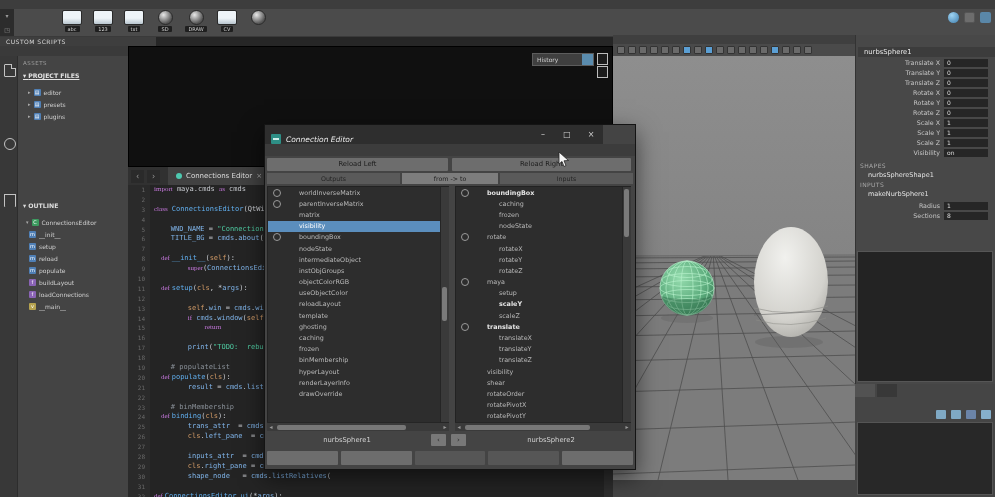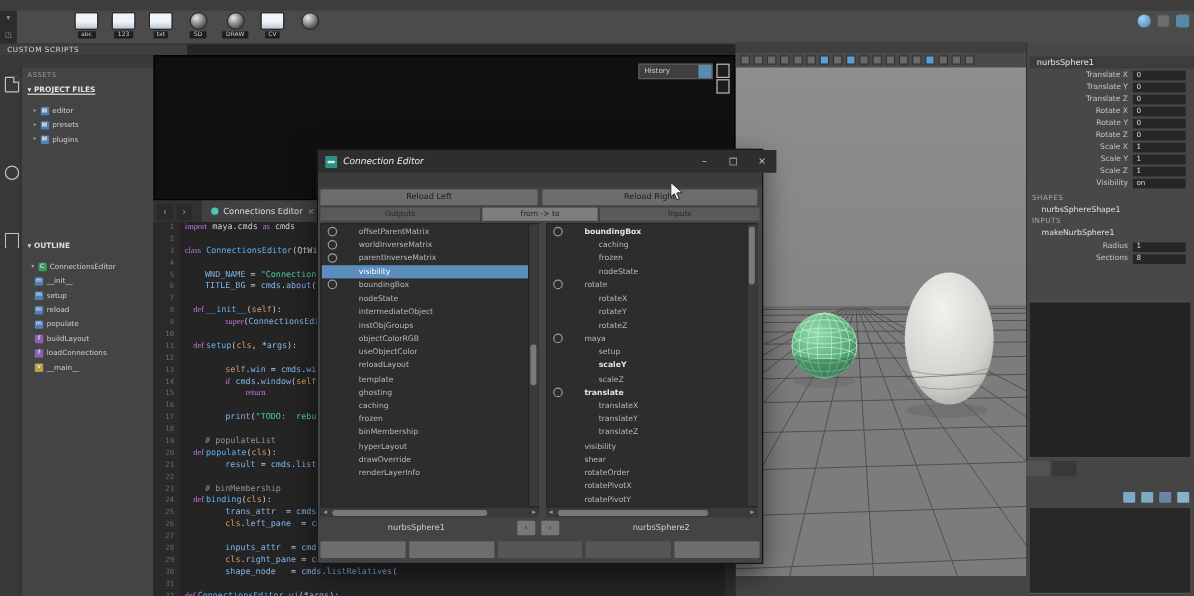--- a/index.html
+++ b/index.html
@@ -107,21 +107,21 @@
   #layer-menus{left:4px;top:15px;display:flex;gap:10px;font-size:6px;color:#cfcfcf;}
   #layer-icons{right:4px;top:26px;display:flex;gap:5px;}
   .layer-icon{width:10px;height:9px;background:#7fa9c4;border-radius:1px;}
   .layer-icon:nth-child(3){background:#6b84a8;}
   .layer-icon:nth-child(4){background:#86b0cc;}
   #layer-list{left:2px;top:38px;width:136px;height:73px;background:#282828;border:1px solid #555;box-sizing:border-box;}
 
   
   #dialog{left:264px;top:124px;width:372px;height:346px;background:#444444;border:1px solid #141414;
           box-shadow:0 8px 22px rgba(0,0,0,.55);z-index:50;box-sizing:border-box;}
-  #dlg-title{left:0;top:0;width:382px;height:19px;background:#2e2e2e;display:flex;align-items:center;}
+  #dlg-title{left:0;top:0;width:338px;height:19px;background:#2e2e2e;display:flex;align-items:flex-end;}
   #dlg-icon{width:10px;height:10px;margin:0 5px 0 6px;background:#2e8f86;border-radius:1px;position:relative;}
   #dlg-icon:after{content:"";position:absolute;left:2px;top:4px;width:6px;height:2px;background:#cfeeea;}
   #dlg-title .t{font-size:7.5px;color:#ececec;font-style:italic;}
   #dlg-controls{margin-left:auto;display:flex;}
   .dlg-ctl{width:24px;height:19px;text-align:center;line-height:19px;color:#cfcfcf;font-size:8px;}
   #dlg-menus{left:0;top:19px;width:370px;height:12px;background:#3c3c3c;display:flex;gap:12px;align-items:center;
              padding-left:7px;font-size:6.5px;color:#d2d2d2;box-sizing:border-box;}
   .reload-btn{position:absolute;top:33px;height:13px;background:#6d6d6d;color:#1c1c1c;font-size:6.8px;
               text-align:center;line-height:13px;border-radius:1px;}
   #seg-row{left:2px;top:48px;width:366px;height:11px;display:flex;gap:2px;}
@@ -696,32 +696,32 @@
     <div class="reload-btn" style="left:2px;width:181px;">Reload Left</div>
     <div class="reload-btn" style="left:187px;width:179px;">Reload Right</div>
     <div id="seg-row" class="abs">
       <div class="seg side">Outputs</div>
       <div class="seg mid">from -&gt; to</div>
       <div class="seg side">Inputs</div>
     </div>
 
     <div id="ce-left" class="ce-list">
 
-    <div class="ce-row has-icon">
-          <span class="dot"></span>
-          <span class="lbl">offsetParentMatrix</span>
-        </div>
         <div class="ce-row has-icon">
           <span class="dot"></span>
           <span class="lbl">worldInverseMatrix</span>
         </div>
         <div class="ce-row has-icon">
           <span class="dot"></span>
           <span class="lbl">parentInverseMatrix</span>
         </div>
+        <div class="ce-row">
+          <span class="dot"></span>
+          <span class="lbl">matrix</span>
+        </div>
         <div class="ce-row selected">
           <span class="dot"></span>
           <span class="lbl">visibility</span>
         </div>
         <div class="ce-row has-icon">
           <span class="dot"></span>
           <span class="lbl">boundingBox</span>
         </div>
         <div class="ce-row">
           <span class="dot"></span>
@@ -766,25 +766,25 @@
         <div class="ce-row">
           <span class="dot"></span>
           <span class="lbl">binMembership</span>
         </div>
         <div class="ce-row">
           <span class="dot"></span>
           <span class="lbl">hyperLayout</span>
         </div>
         <div class="ce-row">
           <span class="dot"></span>
+          <span class="lbl">renderLayerInfo</span>
+        </div>
+        <div class="ce-row">
+          <span class="dot"></span>
           <span class="lbl">drawOverride</span>
-        </div>
-        <div class="ce-row">
-          <span class="dot"></span>
-          <span class="lbl">renderLayerInfo</span>
         </div>
       </div>
     <div class="vscroll" style="left:175px;top:62px;">
       <div class="thumb" style="top:100px;height:34px;"></div>
     </div>
     <div class="hscroll" style="left:2px;top:297px;width:182px;">
       <span class="harr">◂</span>
         <span class="htrack">
           <span class="hthumb"></span>
         </span>

